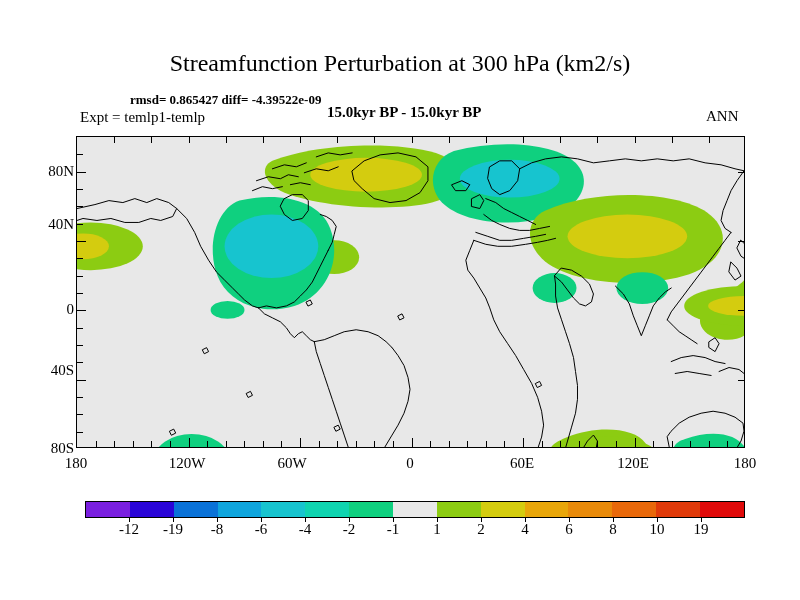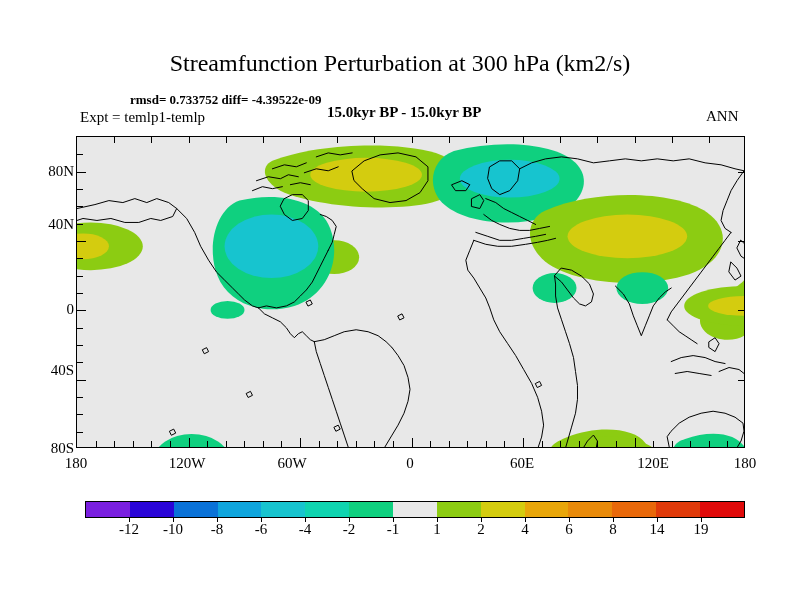--- a/index.html
+++ b/index.html
@@ -136,21 +136,21 @@
     font-size: 15px;
     top: 521px;
     transform: translateX(-50%);
     white-space: nowrap;
   }
 </style>
 </head>
 <body>
 
 <div id="chart-title">Streamfunction Perturbation at 300 hPa (km2/s)</div>
-<div id="rmsd-label">rmsd= 0.733752 diff= -4.39522e-09</div>
+<div id="rmsd-label">rmsd= 0.865427 diff= -4.39522e-09</div>
 <div id="expt-label">Expt = temlp1-temlp</div>
 <div id="period-label">15.0kyr BP - 15.0kyr BP</div>
 <div id="season-label">ANN</div>
 
 <div id="plot-frame">
   <svg id="map-canvas" viewBox="0 0 669 312" preserveAspectRatio="none">
 
     <g>
 
       <ellipse cx="14" cy="110" rx="52" ry="24" fill="#8ccc12"></ellipse>
@@ -408,21 +408,21 @@
 <div class="ylabel" style="top:224px">40N</div>
 <div class="ylabel" style="top:309px">0</div>
 <div class="ylabel" style="top:370px">40S</div>
 <div class="ylabel" style="top:448px">80S</div>
 
 <div class="xlabel" style="left:76px">180</div>
 <div class="xlabel" style="left:187px">120W</div>
 <div class="xlabel" style="left:292px">60W</div>
 <div class="xlabel" style="left:410px">0</div>
 <div class="xlabel" style="left:522px">60E</div>
-<div class="xlabel" style="left:653px">120E</div>
+<div class="xlabel" style="left:633px">120E</div>
 <div class="xlabel" style="left:745px">180</div>
 
 <div id="colorbar-wrap">
   <div class="cb-cell" style="background: rgb(122, 31, 224);"></div>
   <div class="cb-cell" style="background: rgb(42, 5, 216);"></div>
   <div class="cb-cell" style="background: rgb(10, 114, 216);"></div>
   <div class="cb-cell" style="background: rgb(15, 165, 221);"></div>
   <div class="cb-cell" style="background: rgb(23, 196, 207);"></div>
   <div class="cb-cell" style="background: rgb(15, 212, 176);"></div>
   <div class="cb-cell" style="background: rgb(15, 208, 127);"></div>
@@ -447,26 +447,26 @@
     <div class="cb-tick" style="left: 437px;"></div>
     <div class="cb-tick" style="left: 481px;"></div>
     <div class="cb-tick" style="left: 525px;"></div>
     <div class="cb-tick" style="left: 569px;"></div>
     <div class="cb-tick" style="left: 613px;"></div>
     <div class="cb-tick" style="left: 657px;"></div>
     <div class="cb-tick" style="left: 701px;"></div>
   </div>
 <div id="colorbar-labels">
     <div class="cb-label" style="left: 129px;">-12</div>
-    <div class="cb-label" style="left: 173px;">-10</div>
+    <div class="cb-label" style="left: 173px;">-19</div>
     <div class="cb-label" style="left: 217px;">-8</div>
     <div class="cb-label" style="left: 261px;">-6</div>
     <div class="cb-label" style="left: 305px;">-4</div>
     <div class="cb-label" style="left: 349px;">-2</div>
     <div class="cb-label" style="left: 393px;">-1</div>
     <div class="cb-label" style="left: 437px;">1</div>
     <div class="cb-label" style="left: 481px;">2</div>
     <div class="cb-label" style="left: 525px;">4</div>
     <div class="cb-label" style="left: 569px;">6</div>
     <div class="cb-label" style="left: 613px;">8</div>
-    <div class="cb-label" style="left: 657px;">14</div>
+    <div class="cb-label" style="left: 657px;">10</div>
     <div class="cb-label" style="left: 701px;">19</div>
   </div>
 
 </body></html>

